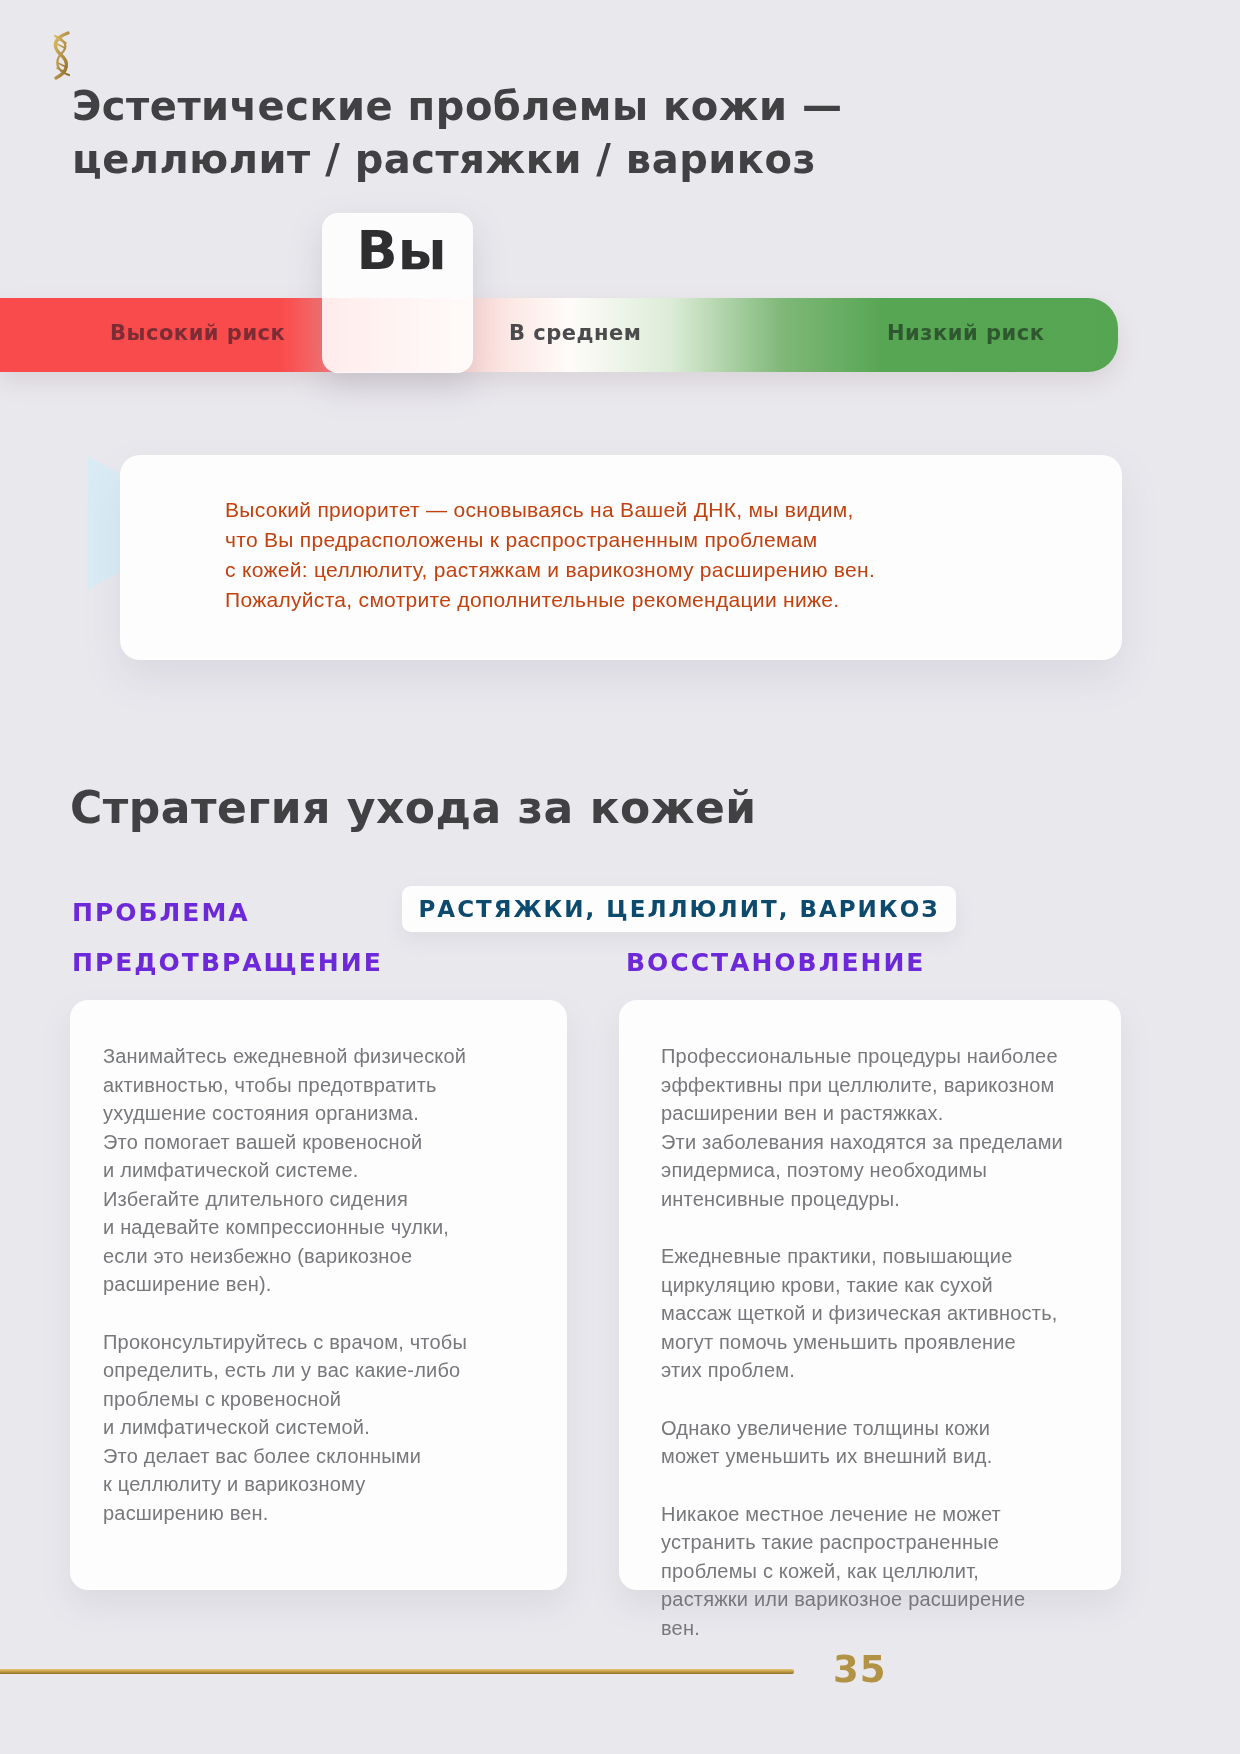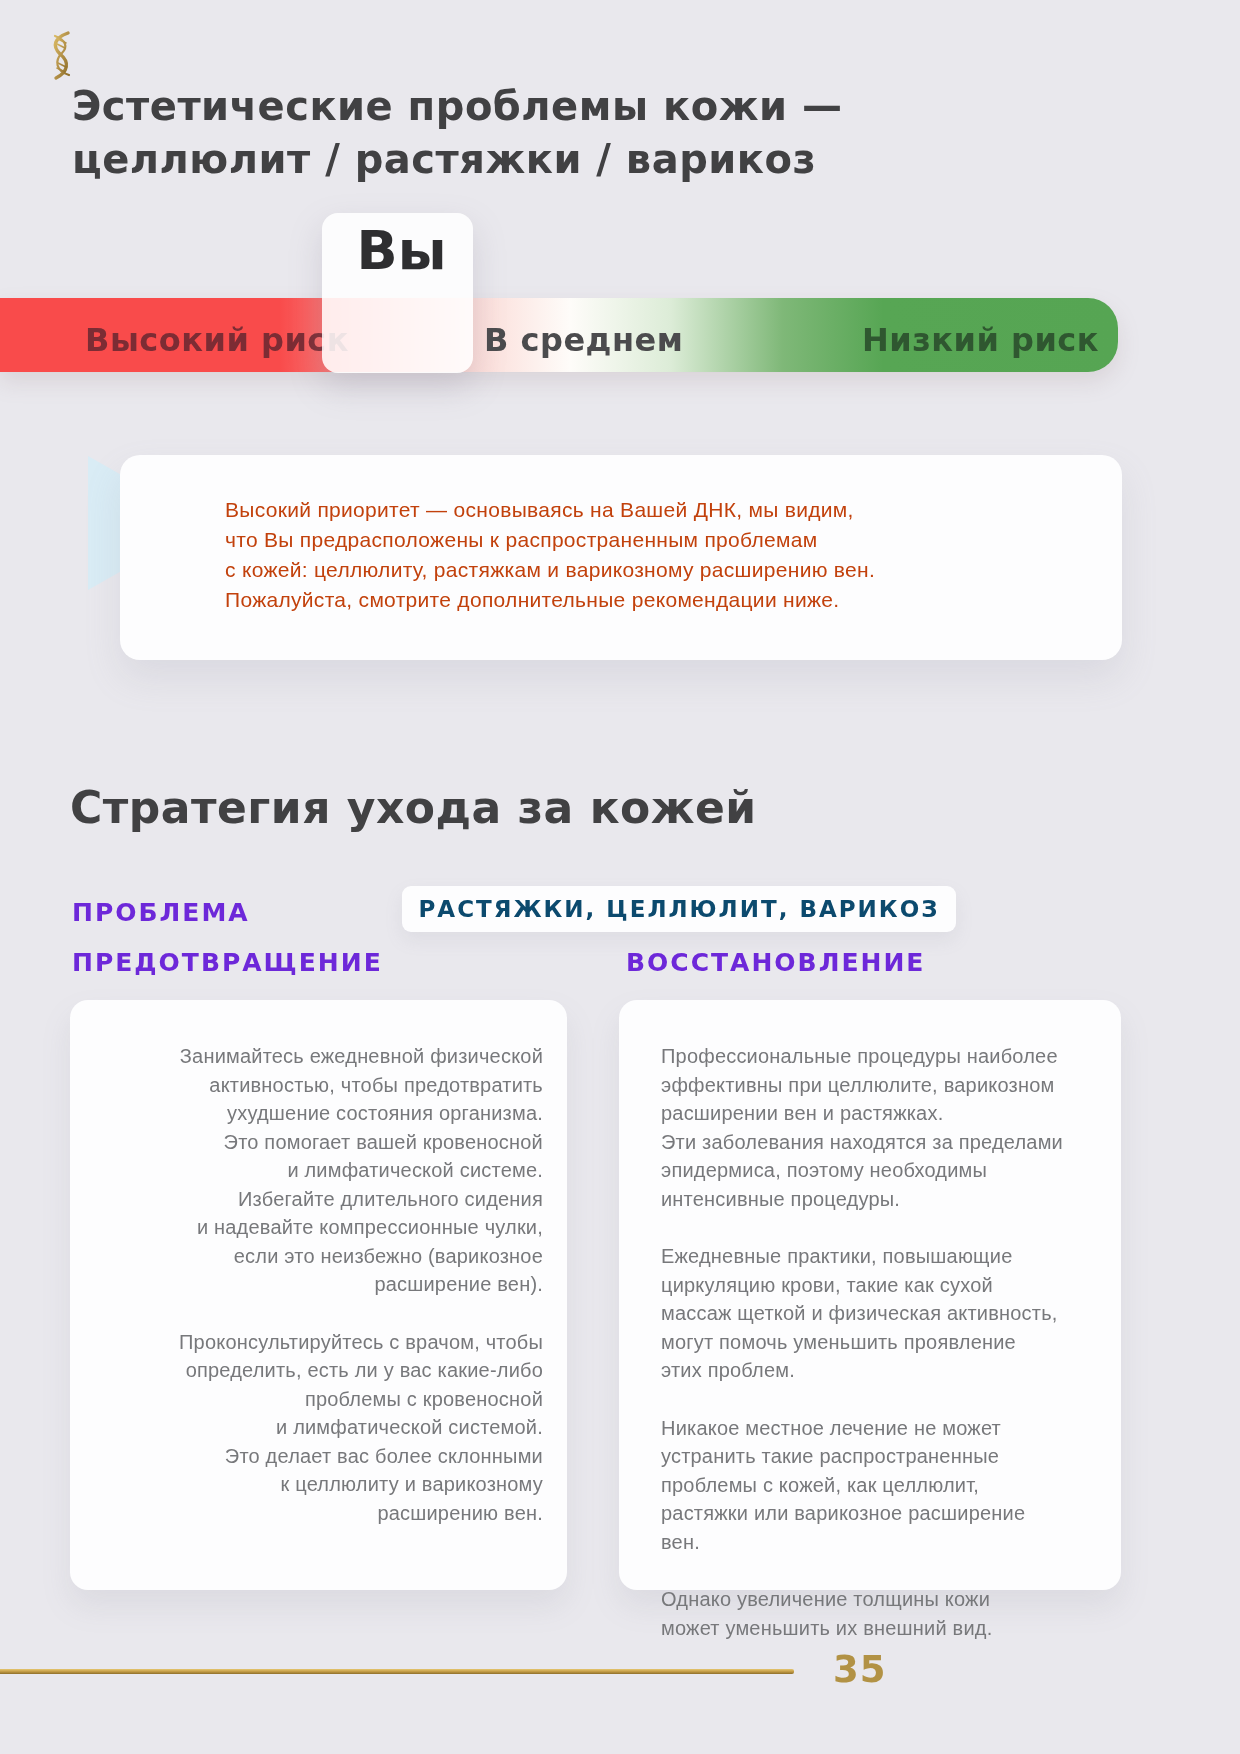--- a/index.html
+++ b/index.html
@@ -20,21 +20,21 @@
 
   
   .risk-bar{
     position:absolute;left:0;top:298px;width:1118px;height:74px;
     border-radius:0 30px 30px 0;
     background:linear-gradient(90deg,
       #f94b4b 0%, #f94b4b 25%, #fbdad6 42%, #fefcf9 51%,
       #dcecd7 60%, #7fb878 70%, #57a654 79%, #56a553 100%);
     box-shadow:0 10px 22px rgba(150,120,130,.18);
   }
-  .risk-label{position:absolute;top:23px;font-size:32px;letter-spacing:.5px;}
+  .risk-label{position:absolute;top:23px;font-size:21px;letter-spacing:.5px;margin-left:25px;}
   .risk-label.high{left:85px;color:#7c2c34;}
   .risk-label.medium{left:484px;color:#4b4b4d;}
   .risk-label.low{left:862px;color:#2f5730;}
   .you-card{
     position:absolute;left:322px;top:213px;width:143px;height:160px;
     background:rgba(255,255,255,.87);border-radius:16px;
     box-shadow:0 14px 32px rgba(140,130,150,.25);
     text-align:center;z-index:2;padding-left:8px;
   }
   .you-card .you-text{font-size:54px;line-height:64px;color:#2e2e30;margin-top:6px;display:inline-block;}
@@ -70,21 +70,21 @@
     display:flex;align-items:center;justify-content:center;
   }
   .problem-badge span{font-size:23px;letter-spacing:2px;color:#0c4a6e;}
   .prevention-label{position:absolute;left:72px;top:948px;}
   .recovery-label{position:absolute;left:626px;top:948px;}
 
   .info-card{
     position:absolute;top:1000px;height:590px;background:#fdfdfe;border-radius:18px;
     box-shadow:0 16px 30px rgba(130,130,150,.13);box-sizing:border-box;
   }
-  .info-card.left{left:70px;width:497px;padding:42px 24px 0 33px;text-align:right;}
+  .info-card.left{left:70px;width:497px;padding:42px 24px 0 33px;}
   .info-card.right{left:619px;width:502px;padding:42px 24px 0 42px;}
   .info-card .para{
     margin:0 0 29px 0;font-size:20px;line-height:28.5px;
     letter-spacing:.2px;color:#77787b;white-space:pre-line;
   }
 
   
   .footer-line{
     position:absolute;left:0;top:1669px;width:794px;height:5px;
     background:linear-gradient(180deg,#e6c671 0%,#c8a14a 45%,#8f6f2a 100%);
@@ -166,25 +166,25 @@
 эффективны при целлюлите, варикозном
 расширении вен и растяжках.
 Эти заболевания находятся за пределами
 эпидермиса, поэтому необходимы
 интенсивные процедуры.</p>
       <p class="para">Ежедневные практики, повышающие
 циркуляцию крови, такие как сухой
 массаж щеткой и физическая активность,
 могут помочь уменьшить проявление
 этих проблем.</p>
+      <p class="para">Однако увеличение толщины кожи
+может уменьшить их внешний вид.</p>
       <p class="para">Никакое местное лечение не может
 устранить такие распространенные
 проблемы с кожей, как целлюлит,
 растяжки или варикозное расширение
 вен.</p>
-      <p class="para">Однако увеличение толщины кожи
-может уменьшить их внешний вид.</p>
     </div>
 
   <div class="footer-line"></div>
   <div class="page-number display">35</div>
 
 </div>
 
 </body></html>

